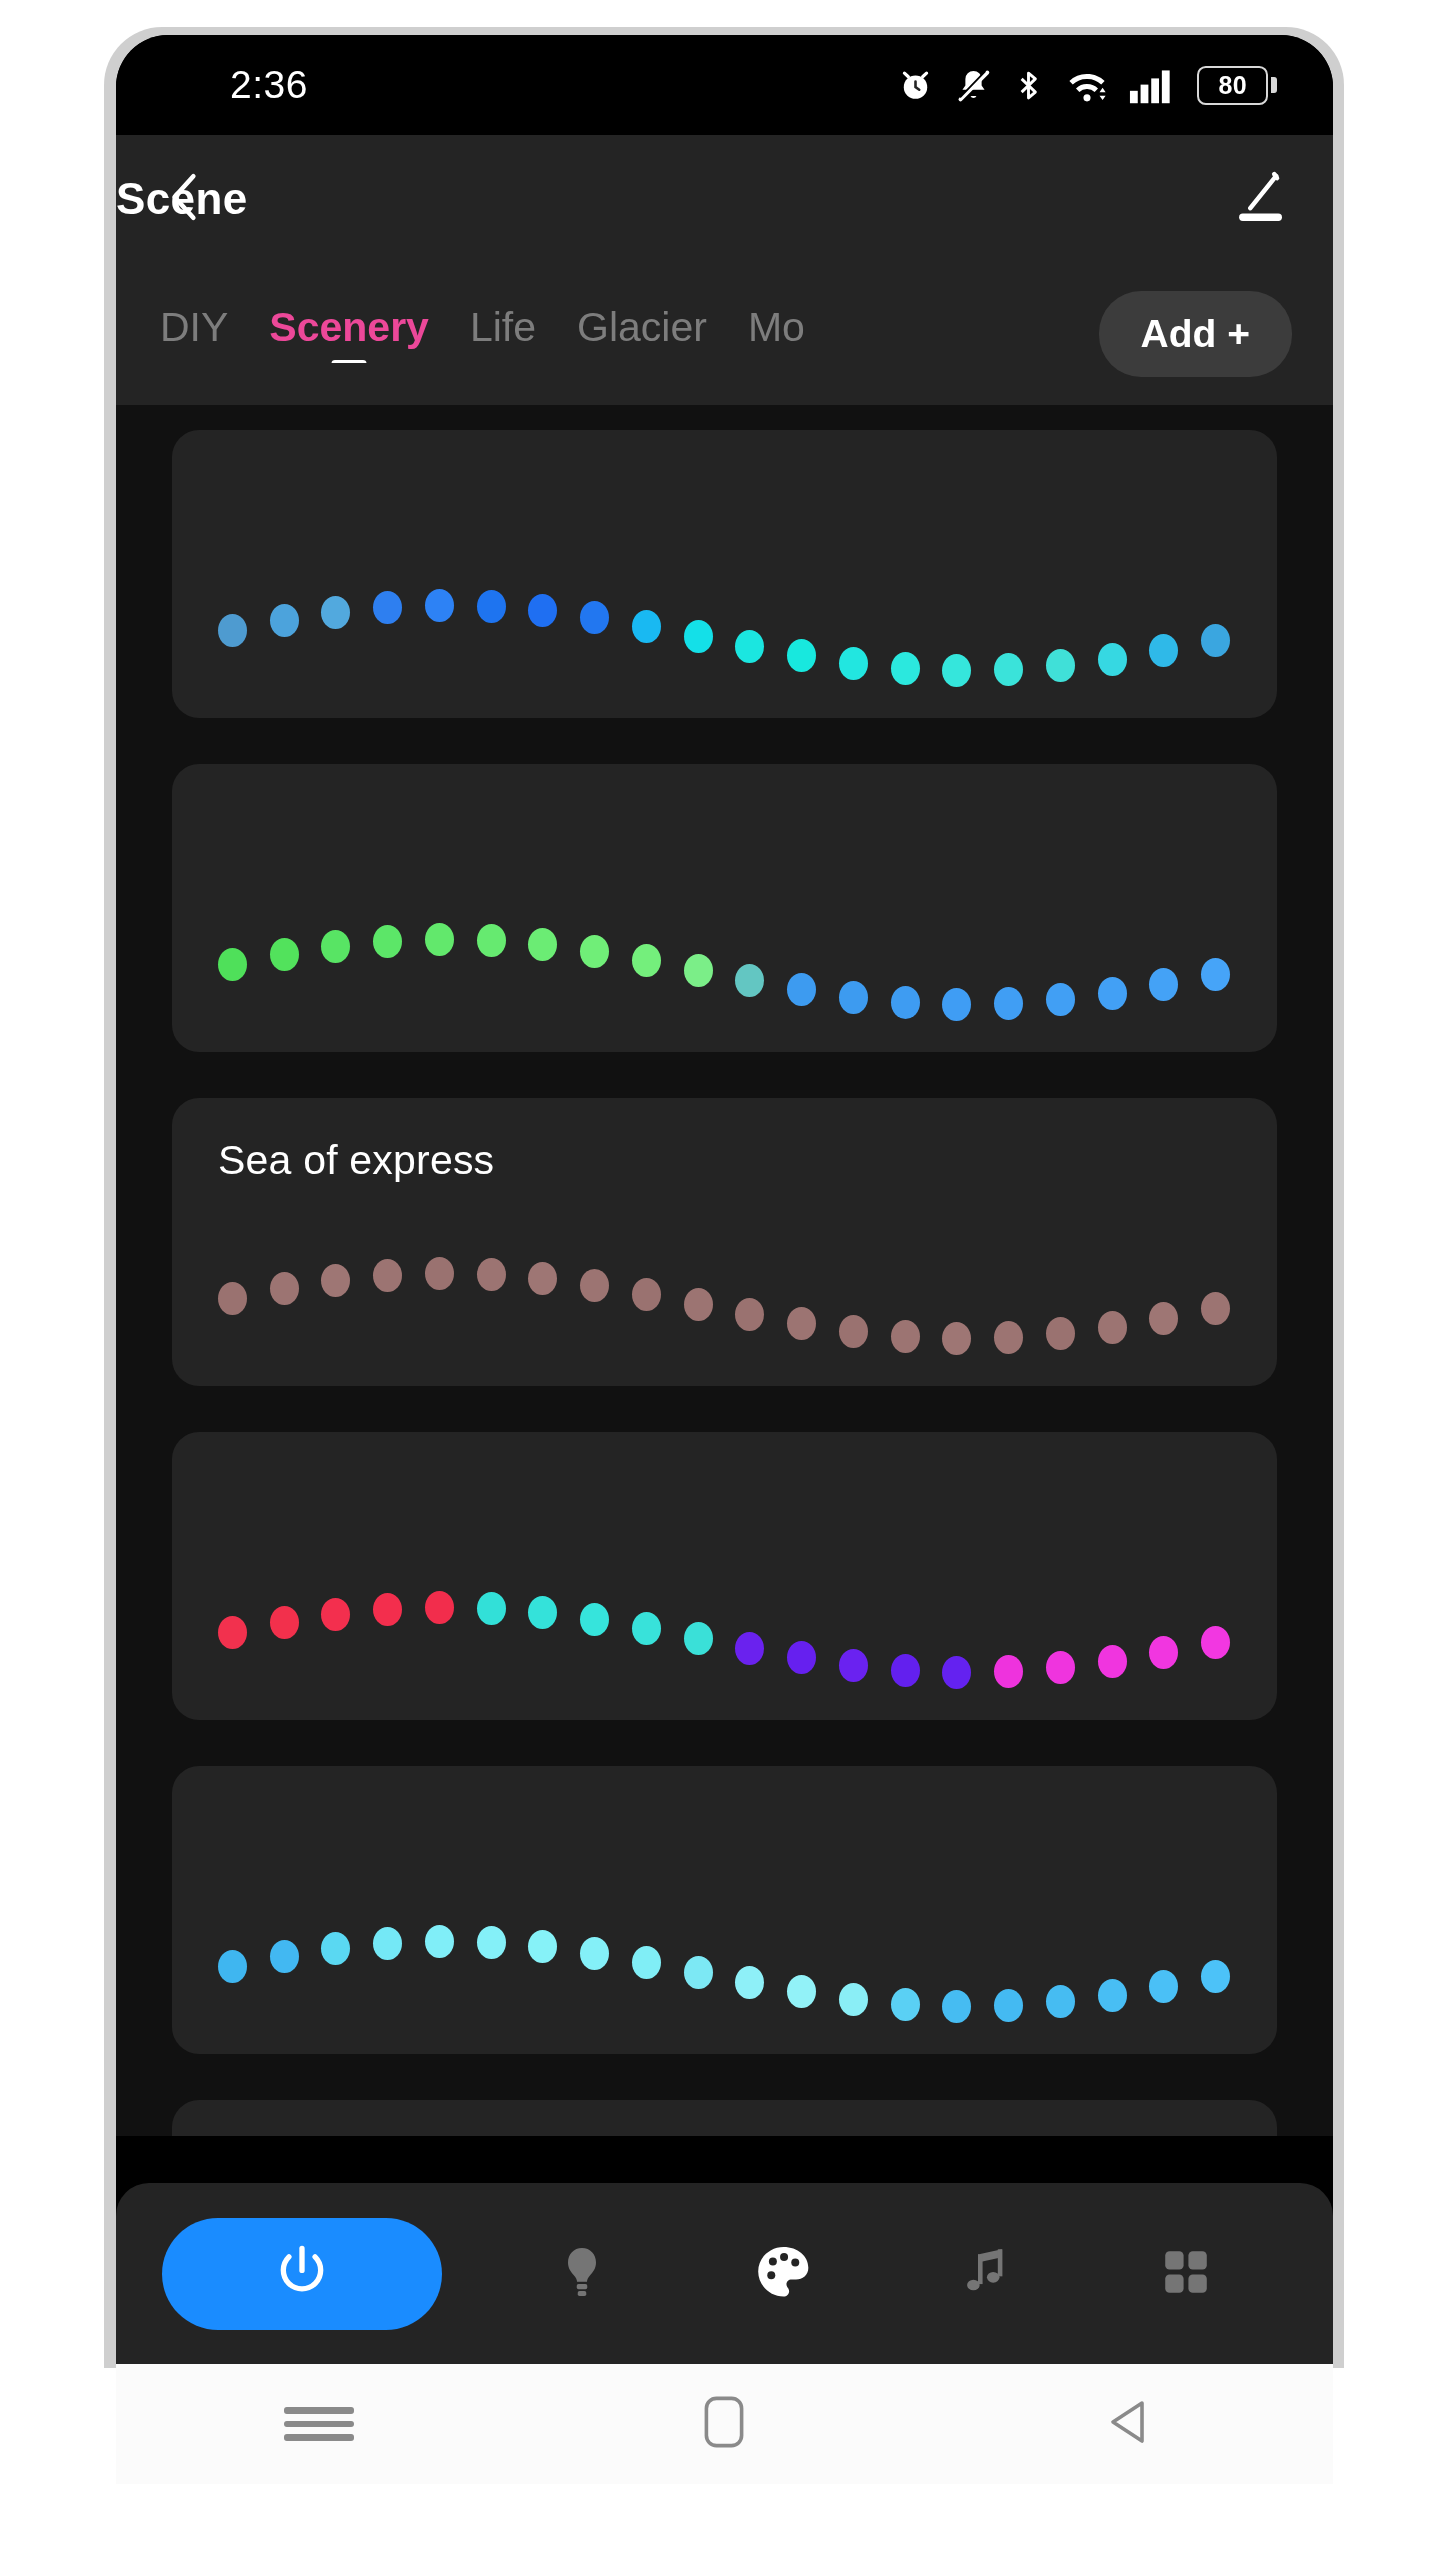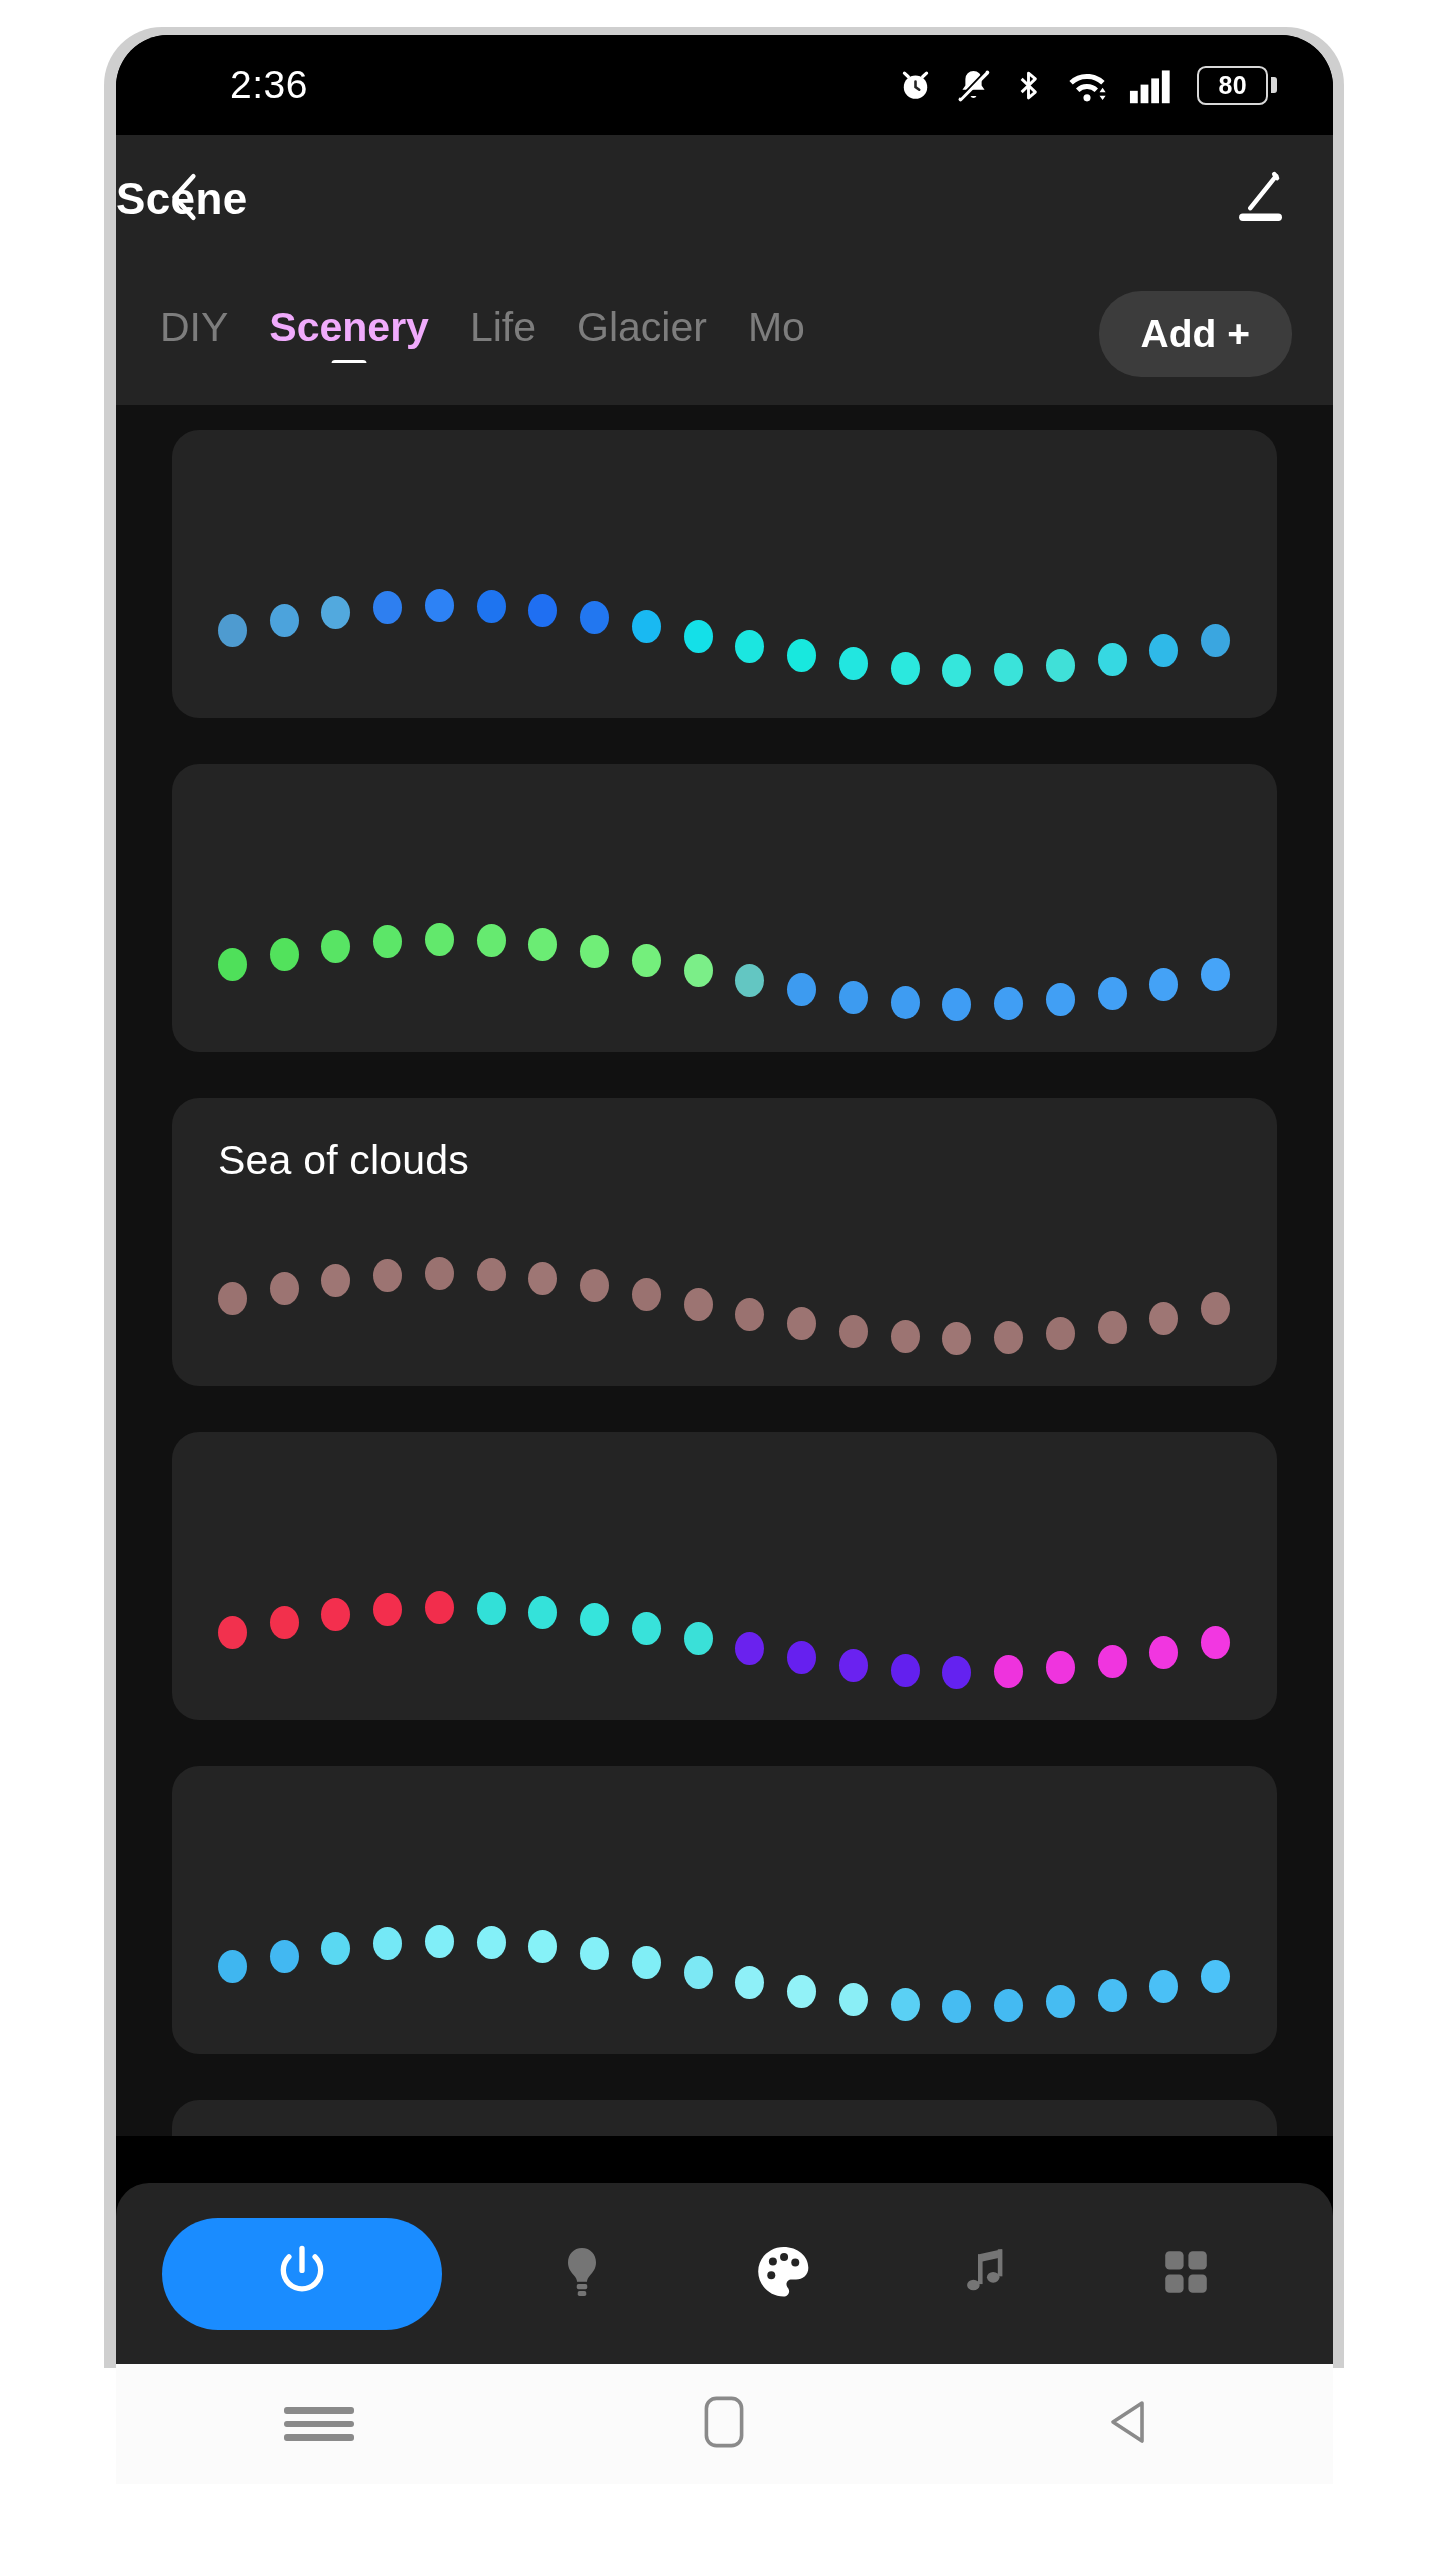--- a/index.html
+++ b/index.html
@@ -82,21 +82,21 @@
     padding: 0 41px 0 44px;
     gap: 0;
   }
   .tabs { display: flex; align-items: center; gap: 41px; flex: 1; overflow: hidden; }
   .tab {
     position: relative;
     color: #7d7d7d; font-size: 41px; font-weight: 400;
     white-space: nowrap; cursor: pointer;
     padding-bottom: 11.6px;
   }
-  .tab.active { color: #f0abfc; font-weight: 700; }
+  .tab.active { color: #ec4899; font-weight: 700; }
   .tab.active::after {
     content: ""; position: absolute;
     left: 50%; transform: translateX(-50%);
     bottom: -3.9px; width: 35px; height: 6.8px;
     background: #fff; border-radius: 3.9px;
   }
   .add-btn {
     background: #3c3c3c;
     color: #fff; font-size: 39px; font-weight: 700;
     border-radius: 42px;
@@ -301,21 +301,21 @@
             <span class="dot" style="background: rgb(62, 156, 242); left: 65.6842%; top: 69px;"></span>
             <span class="dot" style="background: rgb(63, 157, 244); left: 70.7368%; top: 71px;"></span>
             <span class="dot" style="background: rgb(64, 158, 244); left: 75.7895%; top: 70px;"></span>
             <span class="dot" style="background: rgb(65, 159, 244); left: 80.8421%; top: 66px;"></span>
             <span class="dot" style="background: rgb(66, 160, 245); left: 85.8947%; top: 60px;"></span>
             <span class="dot" style="background: rgb(68, 162, 246); left: 90.9474%; top: 51px;"></span>
             <span class="dot" style="background: rgb(70, 164, 248); left: 96%; top: 41px;"></span>
           </div>
         </div>
         <div class="scene-card">
-          <div class="scene-name">Sea of clouds</div>
+          <div class="scene-name">Sea of express</div>
           <div class="dot-row">
             <span class="dot" style="background: rgb(154, 114, 112); left: 0%; top: 30.5px;"></span>
             <span class="dot" style="background: rgb(156, 116, 114); left: 5.05263%; top: 21px;"></span>
             <span class="dot" style="background: rgb(158, 118, 116); left: 10.1053%; top: 13.4px;"></span>
             <span class="dot" style="background: rgb(156, 116, 114); left: 15.1579%; top: 8px;"></span>
             <span class="dot" style="background: rgb(154, 114, 112); left: 20.2105%; top: 5.9px;"></span>
             <span class="dot" style="background: rgb(156, 116, 114); left: 25.2632%; top: 6.8px;"></span>
             <span class="dot" style="background: rgb(158, 118, 116); left: 30.3158%; top: 11px;"></span>
             <span class="dot" style="background: rgb(156, 116, 114); left: 35.3684%; top: 17.7px;"></span>
             <span class="dot" style="background: rgb(154, 114, 112); left: 40.4211%; top: 26.5px;"></span>

